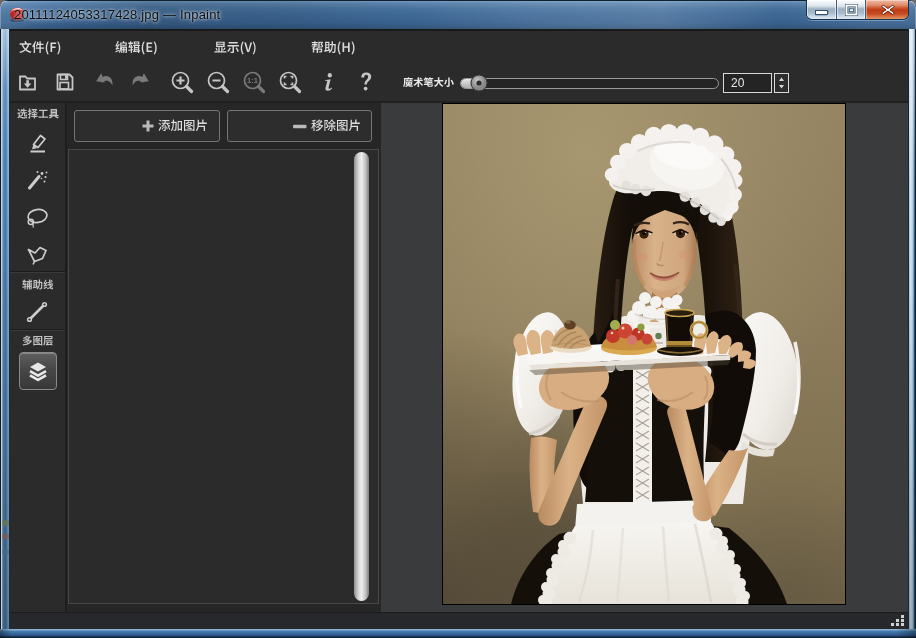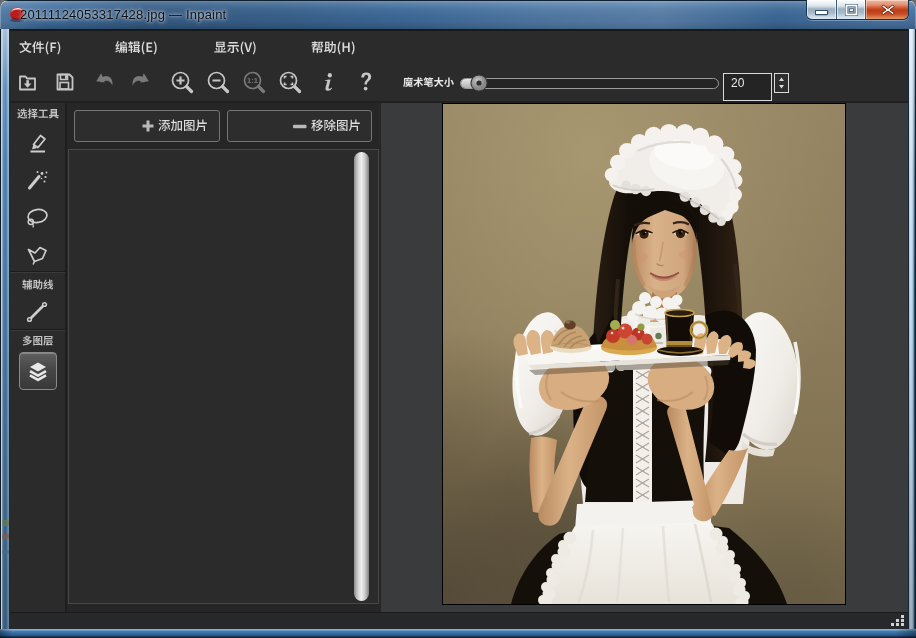--- a/index.html
+++ b/index.html
@@ -15,21 +15,21 @@
 box-shadow:inset 0 1px 0 rgba(255,255,255,.55), inset 1px 0 0 rgba(255,255,255,.25), inset -1px 0 0 rgba(255,255,255,.25);
 "></div>
 <div class="abs" style="left:0;top:0;width:916px;height:1px;background:#10202f;border-radius:8px 8px 0 0"></div>
 <svg class="abs" style="left:8px;top:5px" width="18" height="18" viewBox="0 0 18 18">
 <ellipse cx="9" cy="15.2" rx="7" ry="1.8" fill="#0c1828" opacity=".4"></ellipse>
 <path d="M2.2 9.5 Q2.2 4.5 6 3.2 Q9.5 2 13 3.6 Q16 5 15.8 9.2 Q15.6 13.5 11.8 14.8 Q8 16 4.8 14 Q2.2 12.4 2.2 9.5Z" fill="#b91c1c"></path>
 <path d="M2.2 9.5 Q2.2 4.5 6 3.2 Q9.5 2 13 3.6 Q14.5 4.3 15.3 5.8 Q12 4.2 8.5 4.8 Q4.5 5.6 2.4 8.2 Z" fill="#e85548"></path>
 <path d="M3.4 5.6 Q6.5 2.6 10.5 3.0 Q13 3.3 14.6 5.0 Q11 3.8 7.8 4.6 Q5.2 5.2 3.4 5.6Z" fill="#f5ece4"></path>
 <path d="M4.5 12.8 Q8 15.2 12.4 13.6" stroke="#7d1212" stroke-width="1.2" fill="none"></path>
 </svg>
-<div class="abs" style="left:20px;top:7px;font-size:13px;color:#0d1215;
+<div class="abs" style="left:14px;top:7px;font-size:13px;color:#0d1215;
 text-shadow:0 0 3px rgba(255,255,255,.9),0 0 6px rgba(255,255,255,.55);letter-spacing:.2px">20111124053317428.jpg — Inpaint</div>
 <div class="abs" style="left:806px;top:0;width:103px;height:20px;border-radius:0 0 6px 6px;
 border:1px solid #14314e;border-top:none;overflow:hidden;box-shadow:0 1px 0 rgba(180,210,235,.45)">
  <div class="abs" style="left:0;top:0;width:29px;height:20px;
    background:linear-gradient(180deg,#fdfeff 0,#dce5ec 6px,#9db0c0 9px,#a8bbcb 13px,#cfdde9 17px,#e8f2fa 20px);box-shadow:inset 0 0 0 1px rgba(255,255,255,.55)"></div>
  <div class="abs" style="left:29px;top:0;width:1px;height:20px;background:#3d5a77"></div>
  <div class="abs" style="left:30px;top:0;width:28px;height:20px;
    background:linear-gradient(180deg,#fdfeff 0,#dce5ec 6px,#9db0c0 9px,#a8bbcb 13px,#cfdde9 17px,#e8f2fa 20px);box-shadow:inset 0 0 0 1px rgba(255,255,255,.55)"></div>
  <div class="abs" style="left:58px;top:0;width:1px;height:20px;background:#3d5a77"></div>
  <div class="abs" style="left:59px;top:0;width:44px;height:20px;
@@ -149,21 +149,21 @@
 <circle cx="10" cy="10" r="7.3" fill="url(#kn)" opacity=".9"></circle>
 <defs>
         <radialGradient id="kn" cx=".4" cy=".35">
           <stop offset="0" stop-color="#cfcfcf"></stop>
           <stop offset=".7" stop-color="#9a9a9a"></stop>
           <stop offset="1" stop-color="#848484"></stop>
         </radialGradient>
       </defs>
 <circle cx="10" cy="10" r="2.6" fill="#2e2e2e"></circle>
 </svg>
-<div class="abs" style="left:723px;top:73px;width:49px;height:28px;border:1px solid #d9d9d9;background:#242424;color:#e8e8e8;font-size:12px;line-height:18px;padding-left:7px">20</div>
+<div class="abs" style="left:723px;top:73px;width:49px;height:20px;border:1px solid #d9d9d9;background:#242424;color:#e8e8e8;font-size:12px;line-height:18px;padding-left:7px">20</div>
 <div class="abs" style="left:774px;top:73px;width:15px;height:20px;border:1px solid #d9d9d9;background:#2e2e2e"></div>
 <svg class="abs" style="left:774px;top:73px" width="15" height="20" viewBox="0 0 15 20">
 <path d="M7.5 4.5 L10 8 L5 8Z" fill="#d8d8d8"></path>
 <path d="M7.5 15.5 L10 12 L5 12Z" fill="#d8d8d8"></path>
 </svg>
 <div class="abs" style="left:65px;top:103px;width:2px;height:509px;background:#1e1e1e"></div>
 <div class="abs" style="left:17px;top:107px">
       <svg width="42" height="17" viewBox="0 0 42 17" style="display:block">
         <path d="M3.3 5.2L10.1 5.2L10.1 6.3L3.3 6.3ZM4.6 2.9L9.6 2.9L9.6 4.0L4.6 4.0ZM6.2 1.6L7.4 1.6L7.4 5.6L6.2 5.6ZM4.4 1.9L5.6 2.2Q5.4 3.0 5.0 3.7Q4.6 4.5 4.2 5.0Q4.1 4.9 3.9 4.8Q3.7 4.6 3.5 4.5Q3.3 4.4 3.2 4.3Q3.6 3.9 3.9 3.2Q4.3 2.6 4.4 1.9ZM7.0 5.8L8.2 5.8L8.2 8.1Q8.2 8.3 8.3 8.4Q8.3 8.4 8.4 8.4Q8.5 8.4 8.5 8.4Q8.6 8.4 8.7 8.4Q8.7 8.4 8.8 8.4Q8.8 8.4 8.9 8.4Q9.0 8.4 9.0 8.4Q9.1 8.3 9.1 8.1Q9.1 7.8 9.1 7.3Q9.2 7.4 9.4 7.5Q9.6 7.6 9.8 7.7Q10.1 7.8 10.2 7.8Q10.2 8.5 10.0 8.9Q9.9 9.3 9.7 9.4Q9.4 9.6 9.0 9.6Q8.9 9.6 8.8 9.6Q8.7 9.6 8.6 9.6Q8.5 9.6 8.4 9.6Q8.3 9.6 8.2 9.6Q7.7 9.6 7.5 9.5Q7.2 9.3 7.1 9.0Q7.0 8.7 7.0 8.1ZM5.1 5.8L6.4 5.8Q6.3 6.4 6.2 7.0Q6.1 7.6 5.8 8.1Q5.5 8.6 5.1 9.0Q4.6 9.4 3.9 9.7Q3.8 9.5 3.7 9.3Q3.5 9.1 3.4 8.9Q3.2 8.8 3.1 8.6Q3.7 8.4 4.1 8.1Q4.5 7.8 4.7 7.5Q4.9 7.1 5.0 6.7Q5.1 6.3 5.1 5.8ZM0.5 2.6L1.4 1.9Q1.7 2.1 2.0 2.4Q2.4 2.7 2.6 3.0Q2.9 3.3 3.1 3.5L2.0 4.3Q1.9 4.1 1.6 3.8Q1.4 3.5 1.1 3.2Q0.8 2.8 0.5 2.6ZM2.9 5.6L2.9 9.6L1.6 9.6L1.6 6.8L0.5 6.8L0.5 5.6ZM2.7 9.1Q3.0 9.1 3.2 9.3Q3.5 9.5 3.9 9.7Q4.4 10.0 5.0 10.1Q5.7 10.2 6.5 10.2Q7.0 10.2 7.7 10.2Q8.4 10.1 9.0 10.1Q9.7 10.0 10.2 10.0Q10.1 10.1 10.1 10.4Q10.0 10.6 9.9 10.9Q9.9 11.1 9.9 11.3Q9.6 11.3 9.2 11.3Q8.7 11.3 8.3 11.3Q7.8 11.4 7.3 11.4Q6.9 11.4 6.5 11.4Q5.5 11.4 4.9 11.3Q4.2 11.1 3.7 10.8Q3.4 10.6 3.1 10.5Q2.9 10.3 2.7 10.3Q2.5 10.3 2.3 10.5Q2.0 10.6 1.7 10.9Q1.5 11.2 1.2 11.5L0.3 10.4Q0.7 10.1 1.2 9.8Q1.6 9.5 2.0 9.3Q2.4 9.1 2.7 9.1ZM10.8 6.9Q11.4 6.7 12.4 6.5Q13.3 6.2 14.3 6.0L14.4 7.1Q13.6 7.4 12.7 7.6Q11.8 7.9 11.0 8.1ZM10.9 3.6L14.4 3.6L14.4 4.7L10.9 4.7ZM12.1 1.6L13.3 1.6L13.3 10.1Q13.3 10.5 13.2 10.8Q13.1 11.1 12.9 11.2Q12.6 11.4 12.3 11.4Q11.9 11.4 11.4 11.4Q11.4 11.2 11.3 10.9Q11.2 10.5 11.1 10.3Q11.3 10.3 11.6 10.3Q11.8 10.3 11.9 10.3Q12.1 10.3 12.1 10.1ZM14.7 2.0L19.3 2.0L19.3 3.1L14.7 3.1ZM19.0 2.0L19.2 2.0L19.4 2.0L20.2 2.4Q19.8 3.2 19.3 3.8Q18.7 4.5 18.0 5.0Q17.2 5.6 16.4 6.0Q15.6 6.4 14.8 6.6Q14.7 6.4 14.5 6.1Q14.3 5.8 14.1 5.6Q14.9 5.4 15.7 5.1Q16.4 4.8 17.1 4.3Q17.7 3.9 18.2 3.3Q18.7 2.8 19.0 2.2ZM16.2 2.6Q16.6 3.3 17.3 3.9Q18.0 4.5 18.9 4.9Q19.8 5.4 20.9 5.6Q20.7 5.7 20.6 5.9Q20.4 6.1 20.3 6.3Q20.2 6.5 20.1 6.7Q19.0 6.3 18.1 5.8Q17.2 5.3 16.4 4.6Q15.7 3.8 15.2 2.9ZM14.8 7.0L19.9 7.0L19.9 8.1L14.8 8.1ZM14.3 8.8L20.6 8.8L20.6 9.9L14.3 9.9ZM16.8 6.1L18.1 6.1L18.1 11.4L16.8 11.4ZM22.1 2.7L30.5 2.7L30.5 4.0L22.1 4.0ZM21.5 9.4L31.1 9.4L31.1 10.7L21.5 10.7ZM25.5 3.4L26.9 3.4L26.9 9.9L25.5 9.9ZM37.6 9.8L38.4 9.0Q39.0 9.2 39.6 9.5Q40.2 9.8 40.8 10.0Q41.3 10.3 41.7 10.5L40.7 11.5Q40.3 11.2 39.8 10.9Q39.3 10.7 38.7 10.4Q38.2 10.1 37.6 9.8ZM32.0 8.0L41.6 8.0L41.6 9.2L32.0 9.2ZM34.1 3.6L39.3 3.6L39.3 4.5L34.1 4.5ZM34.1 5.1L39.3 5.1L39.3 6.0L34.1 6.0ZM34.1 6.5L39.3 6.5L39.3 7.4L34.1 7.4ZM34.8 9.0L35.9 9.8Q35.5 10.1 35.0 10.4Q34.4 10.7 33.8 11.0Q33.3 11.3 32.7 11.5Q32.6 11.3 32.3 11.0Q32.0 10.7 31.8 10.5Q32.3 10.4 32.9 10.1Q33.5 9.9 34.0 9.6Q34.5 9.3 34.8 9.0ZM33.6 2.1L40.0 2.1L40.0 8.6L38.7 8.6L38.7 3.1L34.8 3.1L34.8 8.6L33.6 8.6Z" fill="#c2c2c2"></path>
       </svg>

